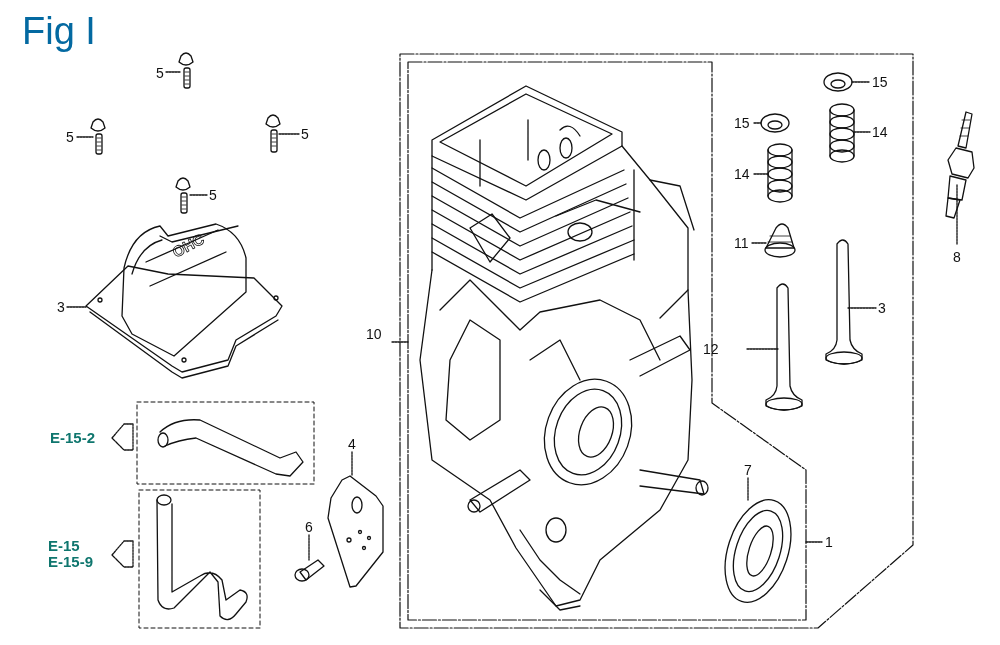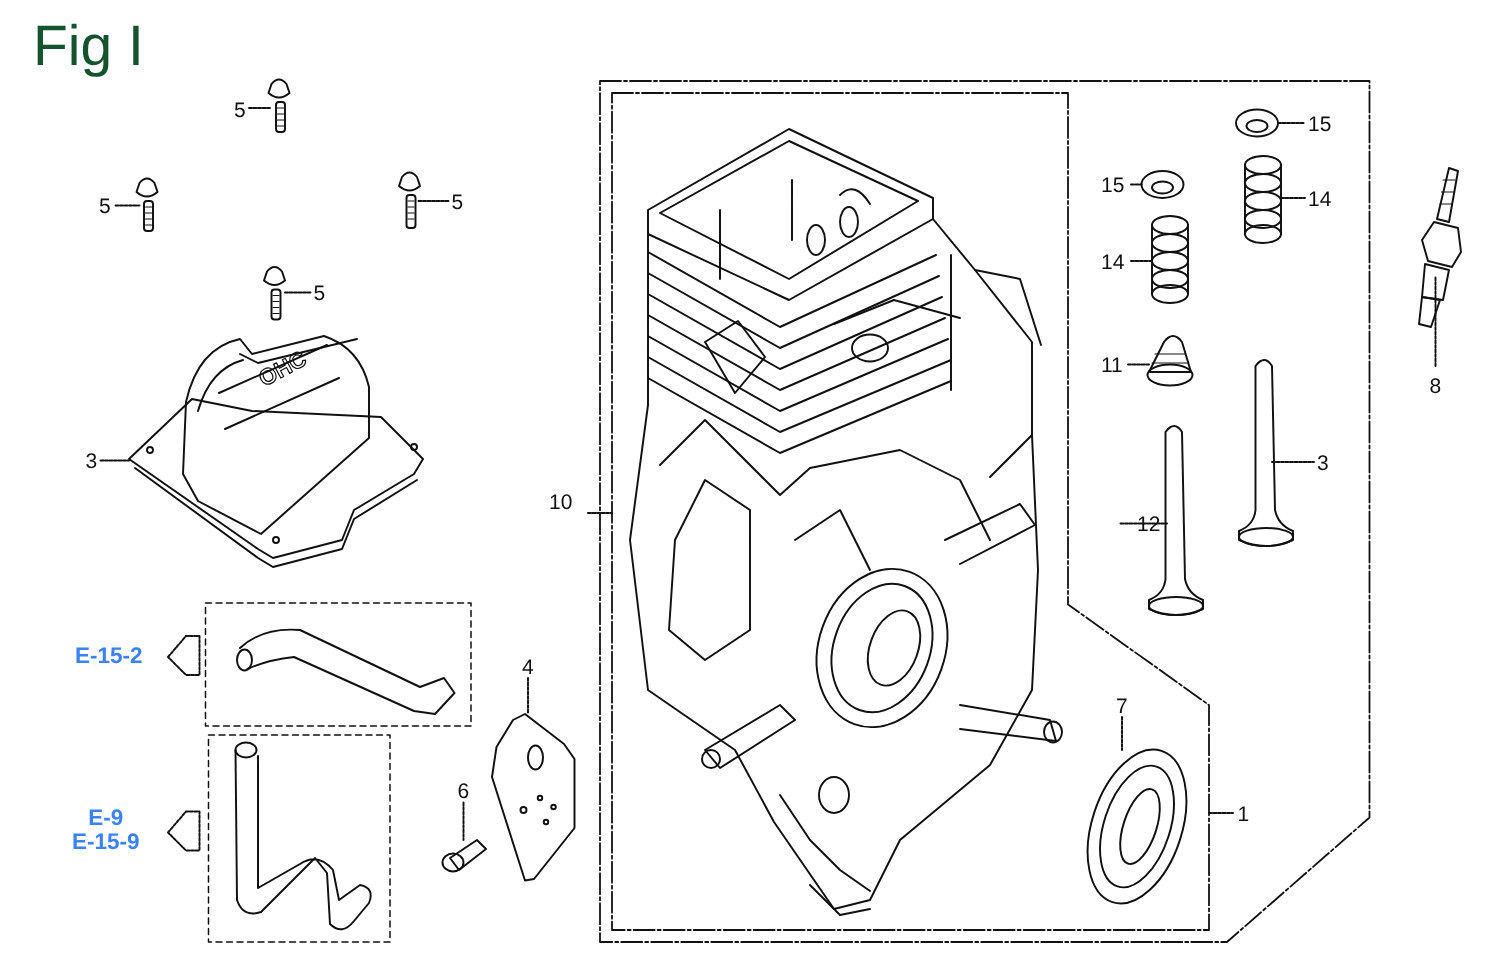--- a/index.html
+++ b/index.html
@@ -1,20 +1,20 @@
 <!DOCTYPE html>
 <html><head>
 <meta charset="utf-8">
 <style>
   html, body { margin: 0; padding: 0; background: #ffffff; }
   body { width: 1000px; height: 645px; position: relative; overflow: hidden; font-family: "Liberation Sans", sans-serif; }
   #diagram { position: absolute; left: 0; top: 0; width: 1000px; height: 645px; }
-  .fig-title { position: absolute; left: 22px; top: 10px; font-size: 38px; color: #14532d; font-family: "Liberation Sans", sans-serif; letter-spacing: 0px; text-align: center; }
+  .fig-title { position: absolute; left: 22px; top: 10px; font-size: 38px; color: #0369a1; font-family: "Liberation Sans", sans-serif; letter-spacing: 0px; text-align: center; }
   .callout { position: absolute; font-family: "Liberation Sans", sans-serif; font-size: 14px; color: #111; line-height: 14px; }
-  .ref { position: absolute; font-family: "Liberation Sans", sans-serif; font-weight: bold; font-size: 15px; color: #3b82f6; line-height: 16px; text-align: center; }
+  .ref { position: absolute; font-family: "Liberation Sans", sans-serif; font-weight: bold; font-size: 15px; color: #0f766e; line-height: 16px; text-align: left; }
   svg text { font-family: "Liberation Sans", sans-serif; }
 </style>
 </head>
 <body>
 
 <svg id="diagram" viewBox="0 0 1000 645" xmlns="http://www.w3.org/2000/svg">
   <g fill="none" stroke="#111" stroke-width="1.3" stroke-linejoin="round" stroke-linecap="round">
 
     <path d="M400 54 L913 54 L913 545 L818 628 L400 628 Z" stroke-dasharray="14 2 2 2" stroke-width="1.2"></path>
 
@@ -212,22 +212,22 @@
 <div class="callout" style="left:305px; top:520px;">6</div>
 <div class="callout" style="left:366px; top:327px;">10</div>
 <div class="callout" style="left:744px; top:463px;">7</div>
 <div class="callout" style="left:825px; top:535px;">1</div>
 <div class="callout" style="left:953px; top:250px;">8</div>
 <div class="callout" style="left:872px; top:75px;">15</div>
 <div class="callout" style="left:734px; top:116px;">15</div>
 <div class="callout" style="left:872px; top:125px;">14</div>
 <div class="callout" style="left:734px; top:167px;">14</div>
 <div class="callout" style="left:734px; top:236px;">11</div>
-<div class="callout" style="left:758px; top:342px;">12</div>
+<div class="callout" style="left:703px; top:342px;">12</div>
 <div class="callout" style="left:878px; top:301px;">3</div>
 
 <div class="ref" style="left:50px; top:430px;">
   <span>E-15-2</span>
 </div>
 <div class="ref" style="left:48px; top:538px;">
-  <div>E-9</div>
+  <div>E-15</div>
   <div>E-15-9</div>
 </div>
 
 </body></html>

